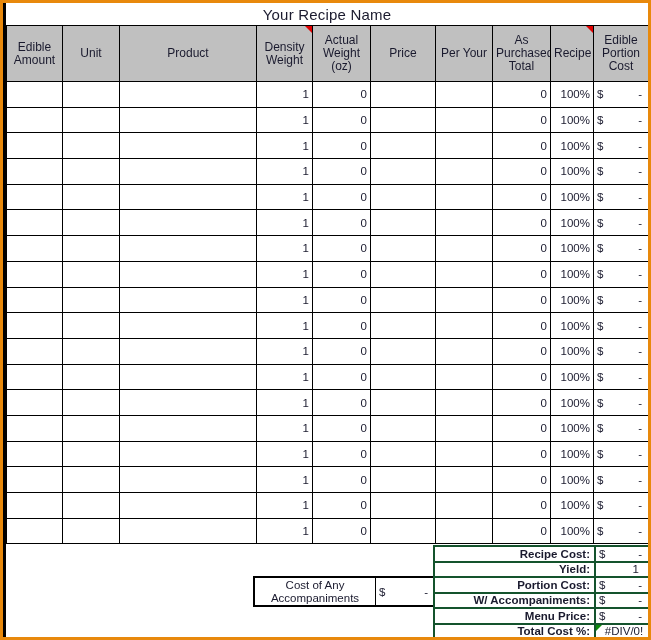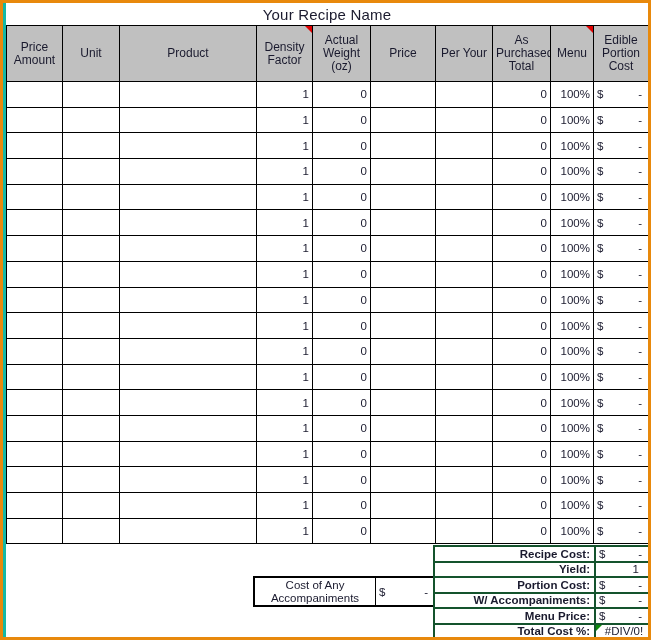--- a/index.html
+++ b/index.html
@@ -8,21 +8,21 @@
     width: 651px;
     height: 640px;
     background: #ffffff;
     font-family: "Liberation Sans", sans-serif;
   }
 
   #frame {
     position: relative;
     width: 651px;
     height: 640px;
-    background: #14b8a6;
+    background: #000000;
     border: 3px solid #E8890C;
     overflow: hidden;
   }
 
   
   #title-row {
     position: absolute;
     left: 3px; top: 0px;
     width: 642px; height: 22px;
     display: flex; align-items: center; justify-content: center;
@@ -187,29 +187,29 @@
         <col style="width: 56px;">
         <col style="width: 58px;">
         <col style="width: 65px;">
         <col style="width: 57px;">
         <col style="width: 58px;">
         <col style="width: 43px;">
         <col style="width: 55px;">
       </colgroup>
     <thead>
       <tr id="header-row">
-          <th><span>Price Amount</span></th>
+          <th><span>Edible Amount</span></th>
           <th><span>Unit</span></th>
           <th><span>Product</span></th>
-          <th><span>Density Factor</span><span class="cmt-red"></span></th>
+          <th><span>Density Weight</span><span class="cmt-red"></span></th>
           <th><span>Actual Weight (oz)</span></th>
           <th><span>Price</span></th>
           <th><span>Per Your</span></th>
           <th><span>As Purchased Total</span></th>
-          <th><span>Menu</span><span class="cmt-red"></span></th>
+          <th><span>Recipe</span><span class="cmt-red"></span></th>
           <th><span>Edible Portion Cost</span></th>
         </tr>
     </thead>
     <tbody id="grid-body">
         <tr>
           <td class="c-left"></td>
           <td class="c-left"></td>
           <td class="c-left"></td>
           <td class="c-right"><span>1</span></td>
           <td class="c-right"><span>0</span></td>

